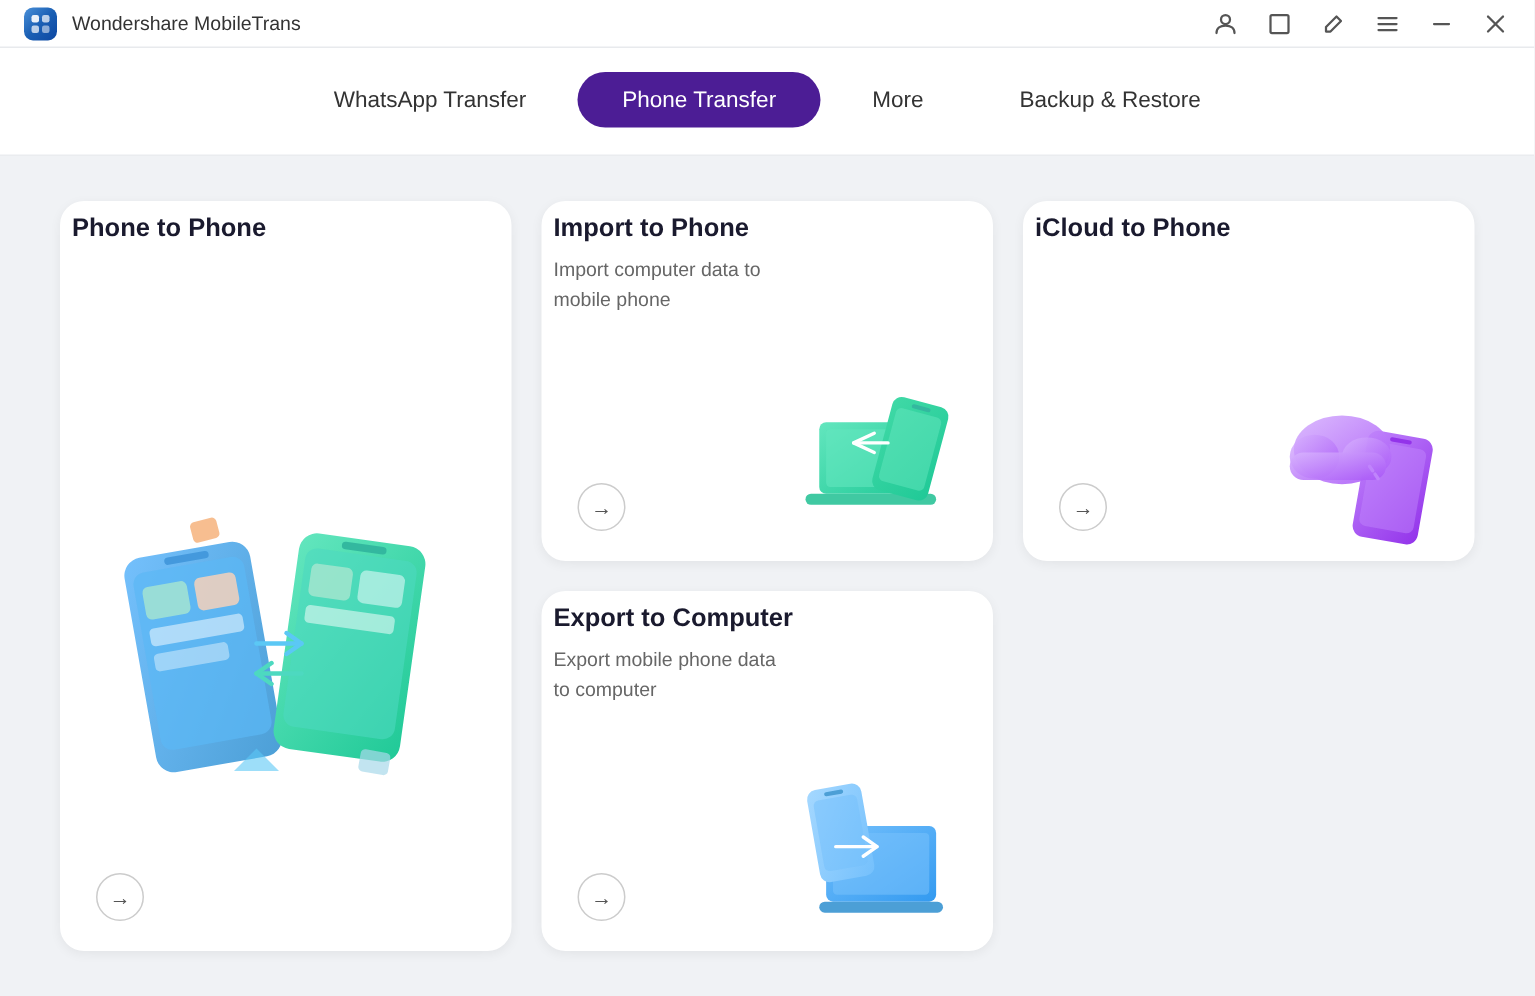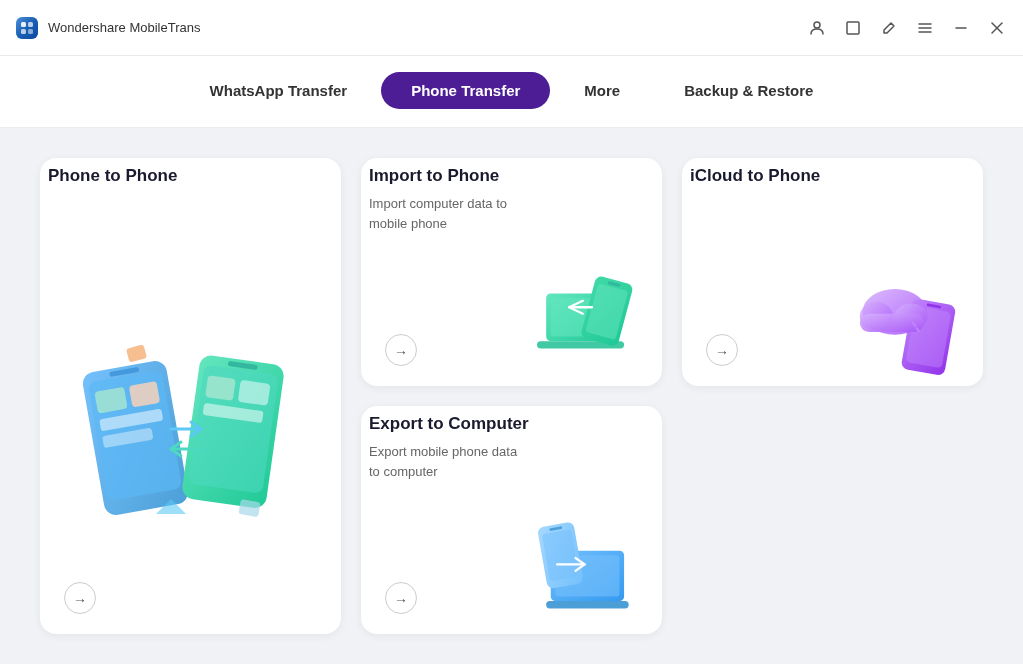--- a/index.html
+++ b/index.html
@@ -13,21 +13,21 @@
       flex-direction: column;
     }
 
     
     .title-bar {
       display: flex;
       align-items: center;
       justify-content: space-between;
       background: #ffffff;
       padding: 0 16px;
-      height: 56px;
+      height: 32px;
       border-bottom: 1px solid #e8eaed;
       flex-shrink: 0;
     }
     .title-bar-left {
       display: flex;
       align-items: center;
       gap: 10px;
     }
     .app-icon {
       width: 22px;
@@ -73,21 +73,21 @@
       align-items: center;
       padding: 16px 0 18px;
       gap: 4px;
       flex-shrink: 0;
       border-bottom: 1px solid #eaecef;
     }
     .nav-tab {
       padding: 10px 30px;
       border-radius: 30px;
       font-size: 15px;
-      font-weight: 700;
+      font-weight: 400;
       cursor: pointer;
       border: none;
       transition: all 0.2s;
     }
     .nav-tab.inactive {
       background: transparent;
       color: #333;
     }
     .nav-tab.active {
       background: #4c1d95;

